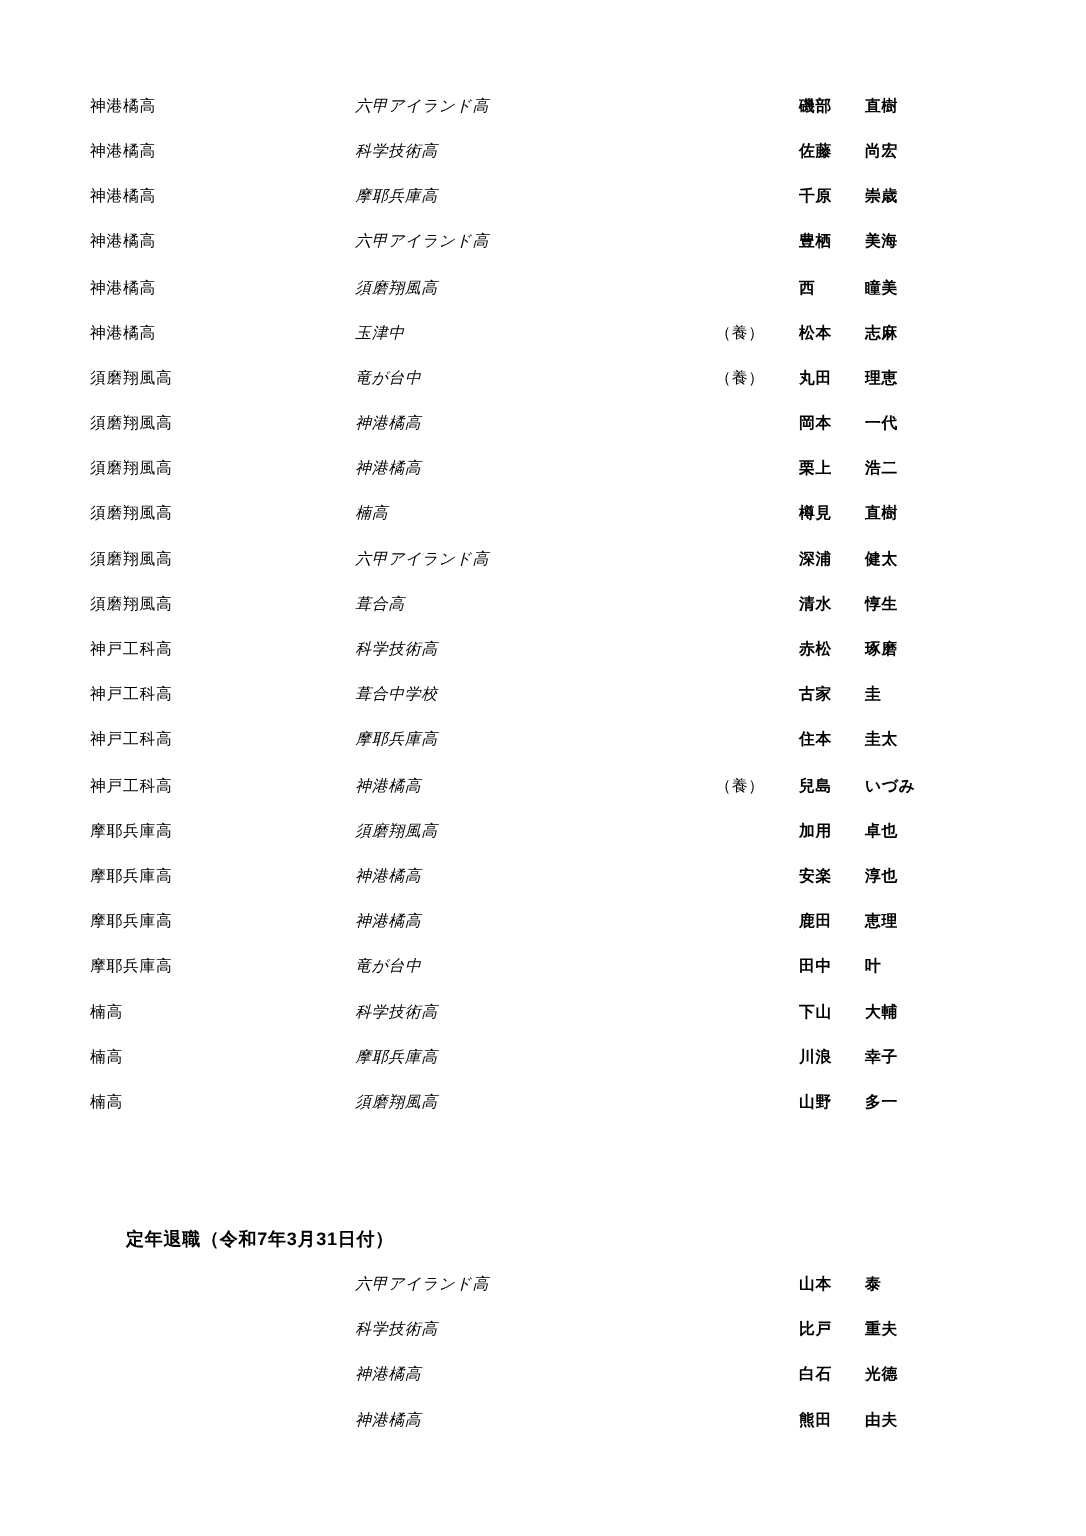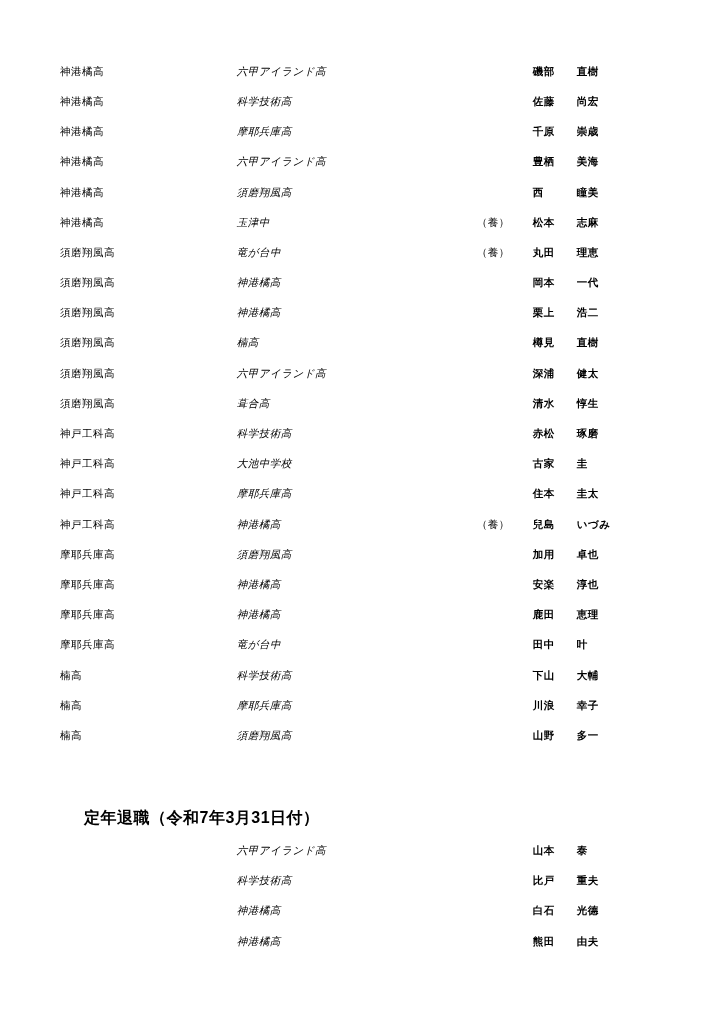--- a/index.html
+++ b/index.html
@@ -36,25 +36,25 @@
     white-space: nowrap;
     letter-spacing: 0.5px;
   }
   .col-from  { width: 175px; padding-left: 56px; }
   .col-to    { width: 215px; font-style: italic; }
   .col-note  { width: 78px; text-align: center; }
   .col-name  { width: 130px; padding-left: 14px; font-weight: bold; }
   .name-last   { display: inline-block; min-width: 44px; }
   .name-first  { display: inline-block; }
   .section-head {
-    font-size: 16px;
+    font-size: 12px;
     font-weight: bold;
     letter-spacing: 0.5px;
     padding-left: 24px;
-    margin-top: 30px;
+    margin-top: 40px;
     margin-bottom: 6px;
   }
   .spacer-block { height: 28px; }
   .page-number {
     position: absolute;
     left: 0;
     right: 0;
     bottom: 42px;
     text-align: center;
     font-size: 10.5px;
@@ -142,21 +142,21 @@
         <td class="col-name"><span class="name-last">清水</span><span class="name-first">惇生</span></td>
       </tr>
       <tr>
         <td class="col-from">神戸工科高</td>
         <td class="col-to">科学技術高</td>
         <td class="col-note"></td>
         <td class="col-name"><span class="name-last">赤松</span><span class="name-first">琢磨</span></td>
       </tr>
       <tr>
         <td class="col-from">神戸工科高</td>
-        <td class="col-to">大池中学校</td>
+        <td class="col-to">葺合中学校</td>
         <td class="col-note"></td>
         <td class="col-name"><span class="name-last">古家</span><span class="name-first">圭</span></td>
       </tr>
       <tr>
         <td class="col-from">神戸工科高</td>
         <td class="col-to">摩耶兵庫高</td>
         <td class="col-note"></td>
         <td class="col-name"><span class="name-last">住本</span><span class="name-first">圭太</span></td>
       </tr>
       <tr>

